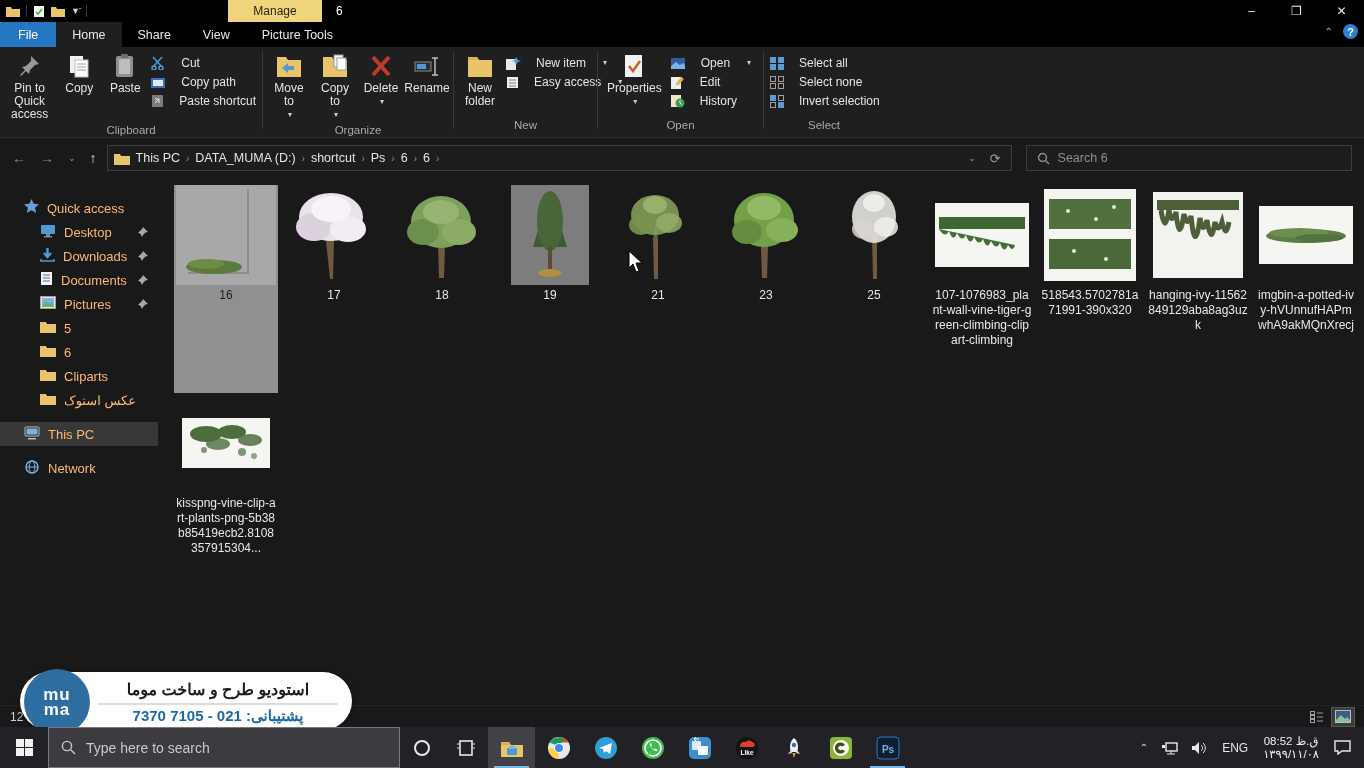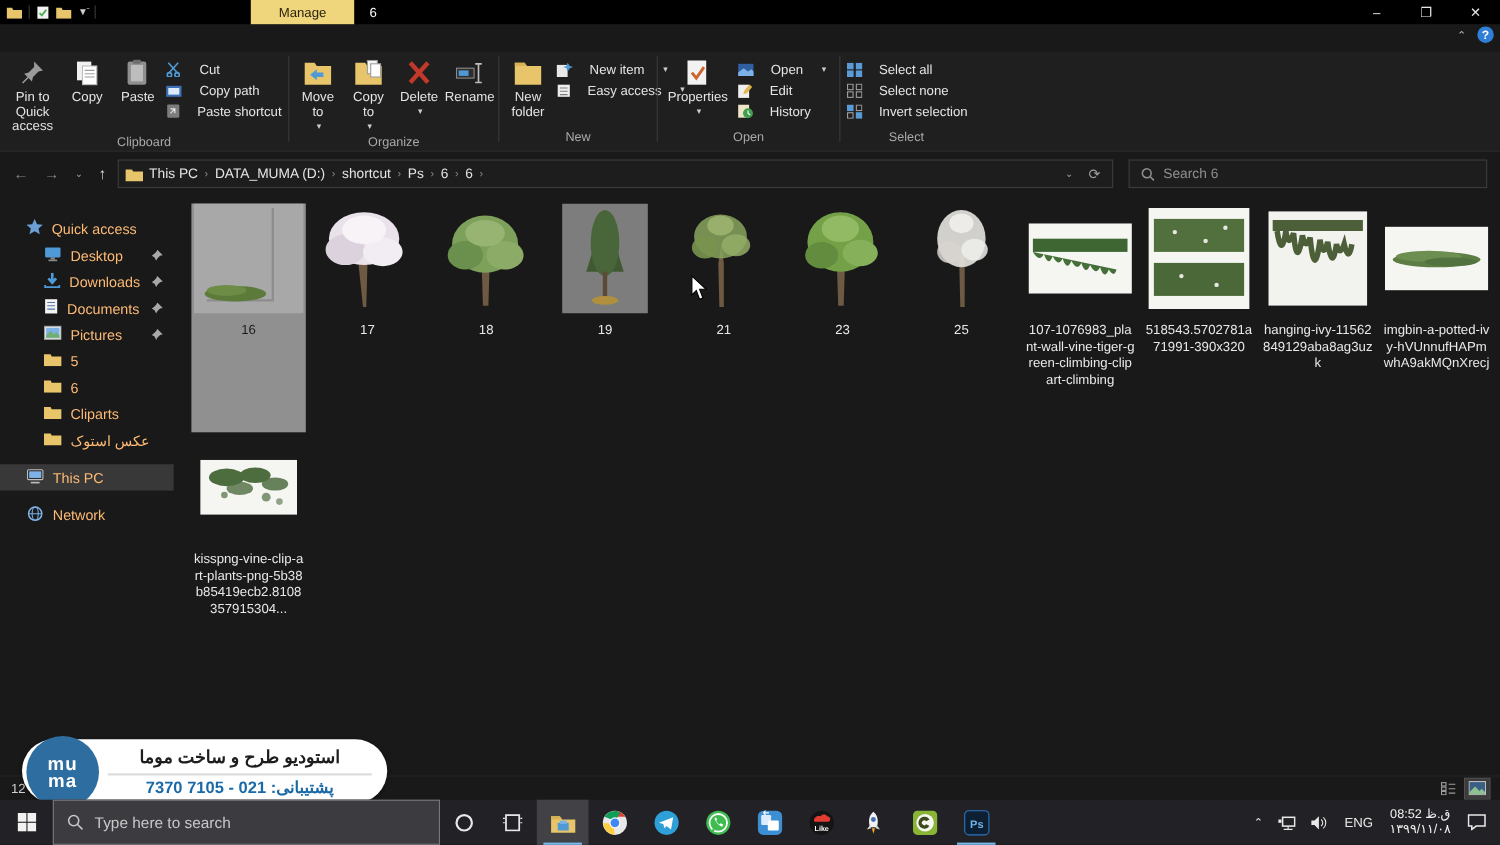--- a/index.html
+++ b/index.html
@@ -58,21 +58,21 @@
   .side-item.selected { background:#383838; }
   .side-item .pin { position:absolute; right:10px; color:#bdbdbd; }
   .side-item.gap-above { margin-top:10px; }
   .side-item svg { flex:0 0 auto; }
 
   
   .content { position:absolute; left:158px; top:178px; right:0; bottom:63px; background:#191919; overflow:hidden; }
   .grid { display:flex; flex-wrap:wrap; align-content:flex-start; padding:7px 0 0 16px; }
   .tile { width:104px; height:208px; margin-right:4px; display:flex; flex-direction:column; align-items:center; }
   .tile .thumb { width:100px; height:100px; display:flex; align-items:center; justify-content:center; }
-  .tile .fname { margin-top:8px; font-size:12px; line-height:15px; text-align:center; color:#e8e8e8; word-break:break-all; max-width:100px; }
+  .tile .fname { margin-top:3px; font-size:12px; line-height:15px; text-align:center; color:#e8e8e8; word-break:break-all; max-width:100px; }
   .tile.selected { background:#909090; }
   .tile.selected .fname { color:#1c1c1c; }
 
   
   .statusbar { position:absolute; left:0; bottom:41px; width:100%; height:22px; background:#191919; border-top:1px solid #242424;
     display:flex; align-items:center; font-size:12px; color:#cfcfcf; }
   .status-left { padding-left:10px; }
   .status-right { margin-left:auto; display:flex; gap:4px; padding-right:10px; }
   .viewtog { width:22px; height:18px; display:flex; align-items:center; justify-content:center; }
   .viewtog.active { background:#3c3c3c; outline:1px solid #565656; }
@@ -133,20 +133,27 @@
     </div>
     <div class="caption-btns">
       <div class="cb">–</div>
       <div class="cb">❐</div>
       <div class="cb">✕</div>
     </div>
   </div>
   <div class="manage-tab">Manage</div>
   <div class="win-title">6</div>
 
+  <div class="tabrow" id="tabrow">
+      <div class="rtab file">File</div>
+      <div class="rtab active">Home</div>
+      <div class="rtab ">Share</div>
+      <div class="rtab ">View</div>
+      <div class="rtab ">Picture Tools</div>
+    </div>
   <div class="tabrow-right">
     <span class="chev-up">⌃</span>
     <span class="help-circle">?</span>
   </div>
 
   <div class="ribbon">
 
     <div class="rgroup" style="width:262px;">
       <div class="rgroup-body">
         <div class="bigbtn" style="width:62px;">

